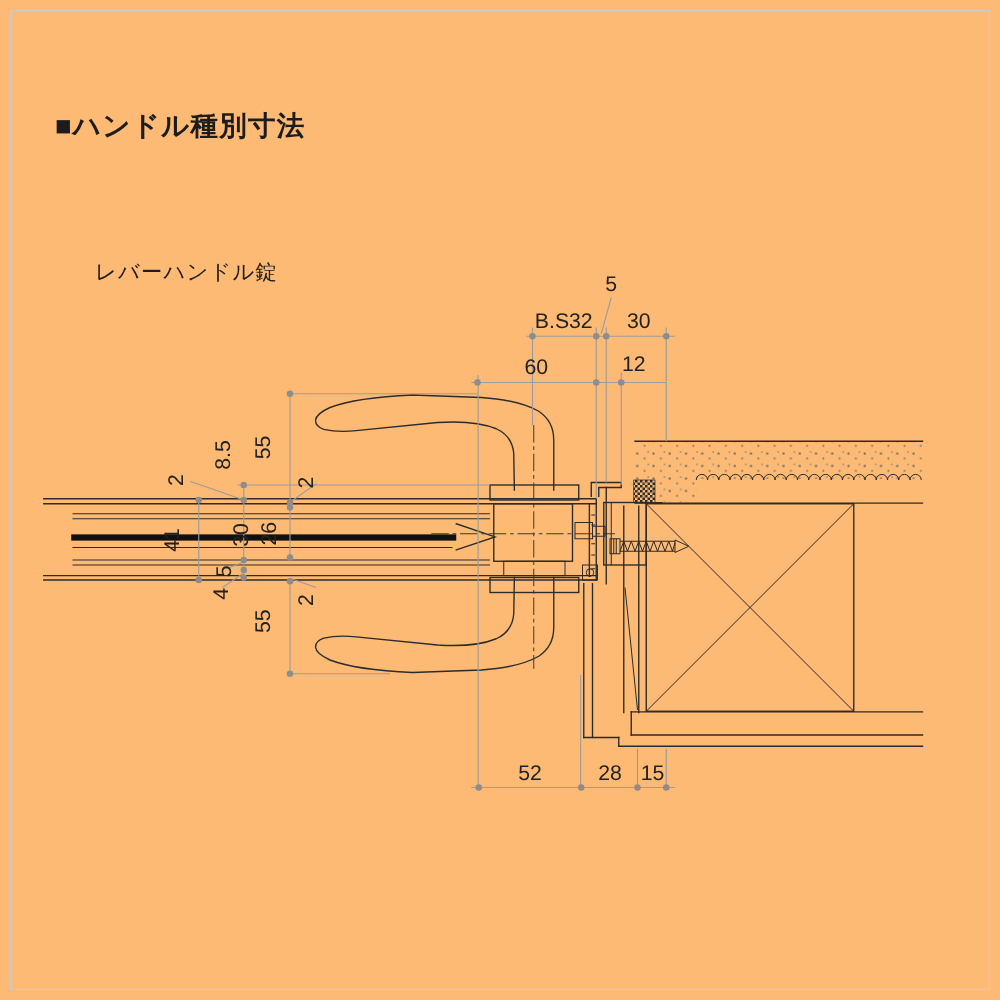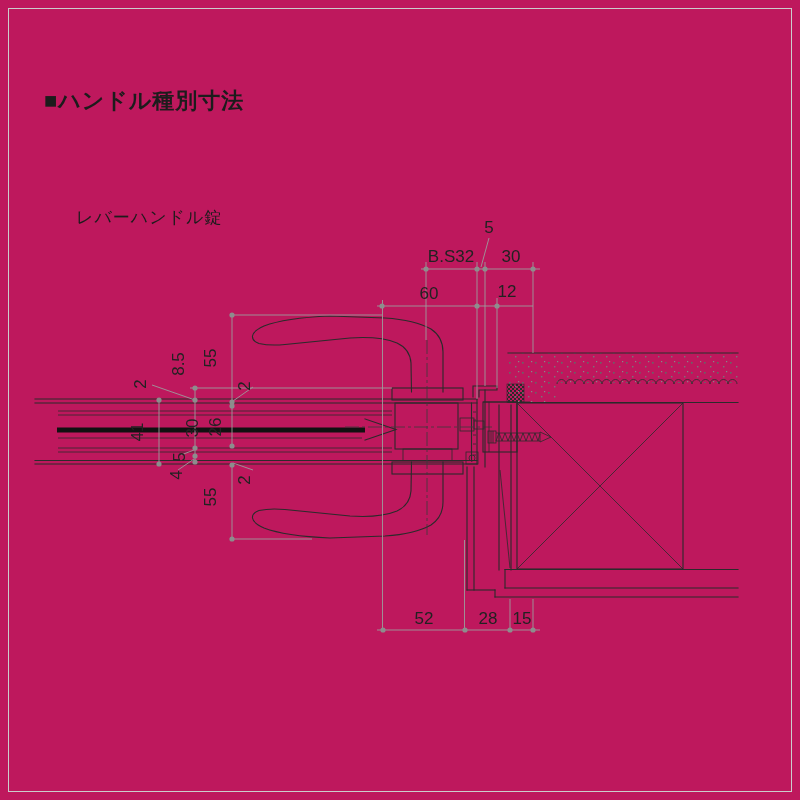--- a/index.html
+++ b/index.html
@@ -1,16 +1,16 @@
 <!DOCTYPE html>
 <html><head>
 <meta charset="utf-8">
 <style>
   html,body{margin:0;padding:0;background:#fff;width:800px;height:800px;overflow:hidden;}
-  #canvas{position:relative;width:800px;height:800px;background:#be185d;
+  #canvas{position:relative;width:800px;height:800px;background:#fdba74;
     font-family:"Liberation Sans","DejaVu Sans",sans-serif;}
   svg{position:absolute;left:0;top:0;}
   text{fill:#1c1c1c;}
   .title{font-size:22px;font-weight:bold;letter-spacing:1px;}
   .subtitle{font-size:17px;letter-spacing:1px;}
   .dim{font-size:17px;fill:#222;}
   .draw{stroke:#2b2b2b;stroke-width:1.1;fill:none;stroke-linecap:square;}
   .thin{stroke:#2b2b2b;stroke-width:0.8;fill:none;}
   .dimln{stroke:#9c9c9c;stroke-width:0.9;fill:none;}
   .center{stroke:#3a3a3a;stroke-width:0.8;fill:none;stroke-dasharray:14 3 3 3;}

